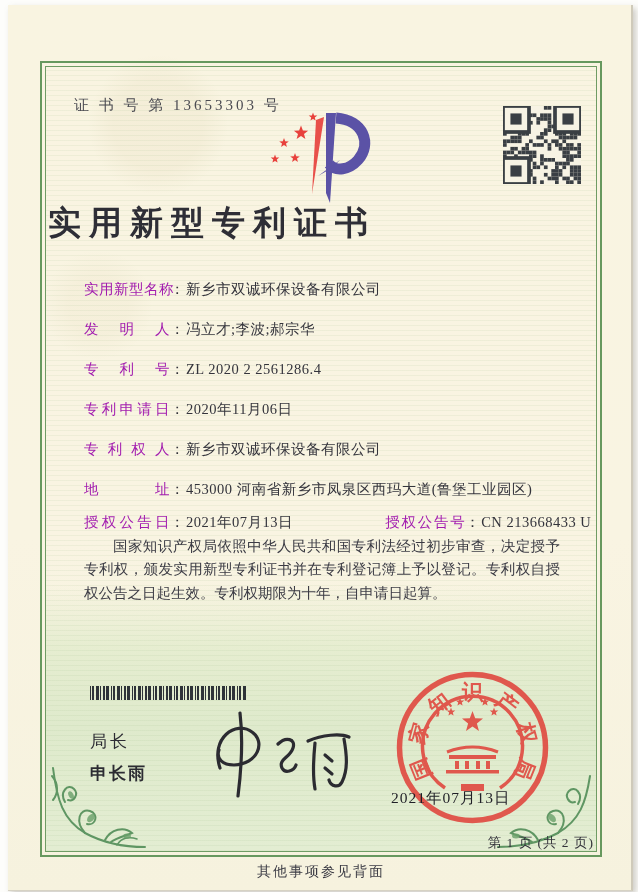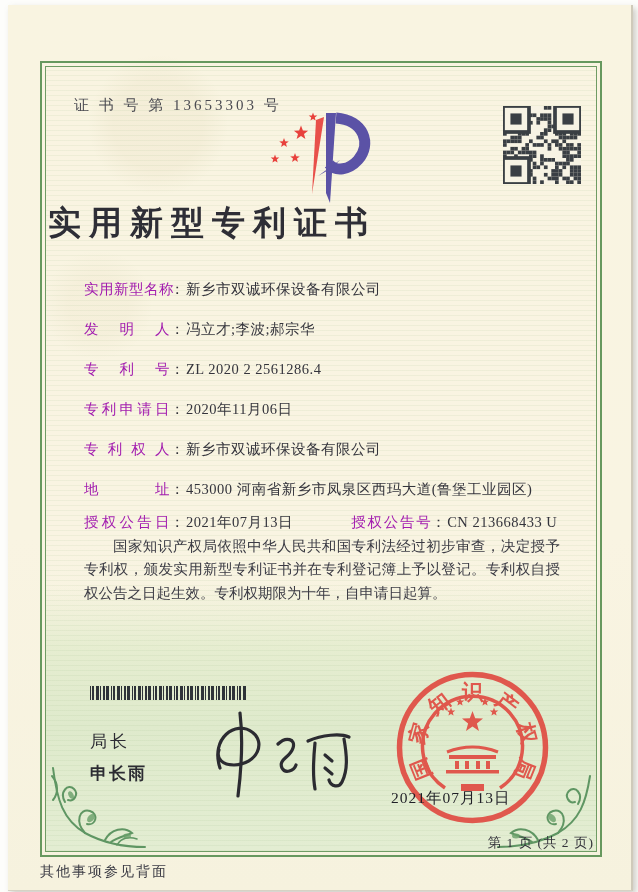--- a/index.html
+++ b/index.html
@@ -46,21 +46,21 @@
     color:#2e2e36;
   }
 
   .frow { left:84px; width:500px; font-size:14.5px; letter-spacing:.5px; white-space:nowrap; }
   .flabel {
     display:inline-block; width:86px; text-align:justify; text-align-last:justify;
     color:#a21caf;
   }
   .fcolon { display:inline-block; width:16px; }
   .fvalue { color:#34343c; }
-  .grant2 { display:inline-block; margin-left:54px; }
+  .grant2 { display:inline-block; margin-left:88px; }
   .grant2 .flabel { width:80px; }
 
   .paras { left:84px; top:535px; width:476px; font-size:14.5px; line-height:1.62;
            text-align:justify; color:#3b3b44; }
   .paras p { text-indent:2em; }
 
   .dir-title { left:90px; top:730px; font-size:17px; font-weight:normal; letter-spacing:3px;
                font-family:"Liberation Sans","DejaVu Sans",sans-serif; color:#2c2c33; }
   .dir-name  { left:90px; top:762px; font-size:17px; font-weight:bold; letter-spacing:2px;
                font-family:"Liberation Sans","DejaVu Sans",sans-serif; color:#2c2c33; }
@@ -70,21 +70,21 @@
   .seal svg { position:absolute; left:0; top:0; }
   .seal-char {
     position:absolute; left:50%; top:50%;
     font-size:21px; font-weight:bold; color:#e0443c;
     font-family:"Liberation Sans","DejaVu Sans",sans-serif;
   }
   .seal-date { left:391px; top:788px; font-size:15.5px; letter-spacing:1px; color:#1f1f26; z-index:6; }
 
   .page-num { left:40px; top:834px; width:554px; text-align:right; font-size:13.5px;
               letter-spacing:1px; color:#33333b; z-index:5; }
-  .back-note { left:40px; top:863px; width:562px; font-size:14px;
+  .back-note { left:40px; top:863px; width:562px; text-align:center; font-size:14px;
                letter-spacing:2px; color:#3b3b44; }.z2{z-index:2}.z3{z-index:3}.z4{z-index:4}.z5{z-index:5}
 </style>
 </head>
 <body>
 
 <div class="abs paper"></div>
 <div class="abs border-outer"></div>
 <div class="abs border-inner"></div>
 
 <svg class="abs z2" style="left:47px;top:762px" width="100" height="90" viewBox="0 0 100 90">

